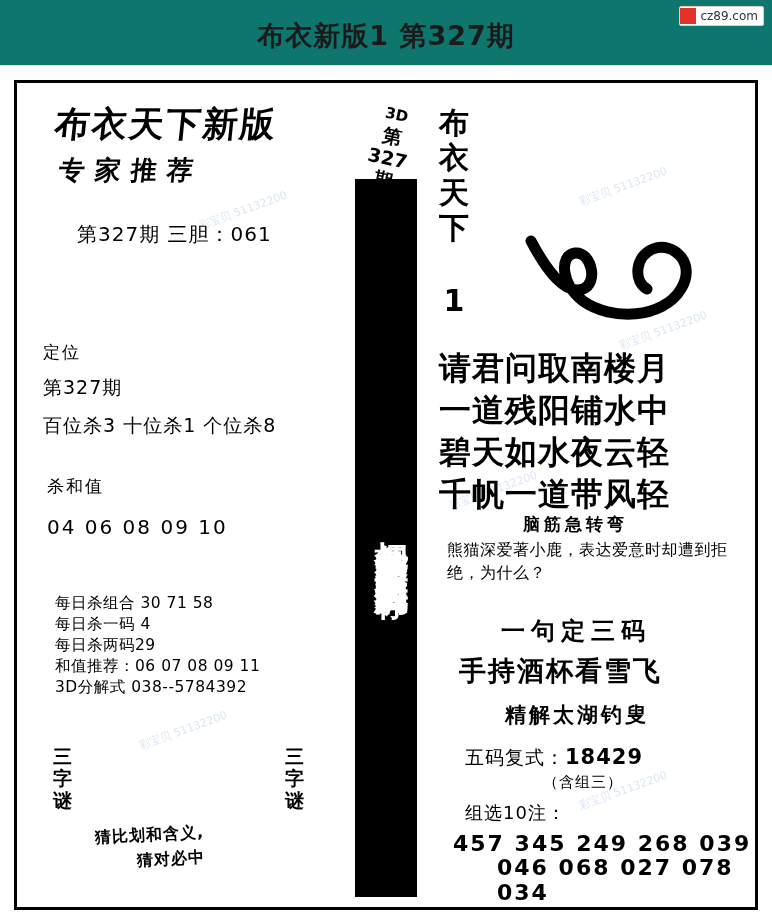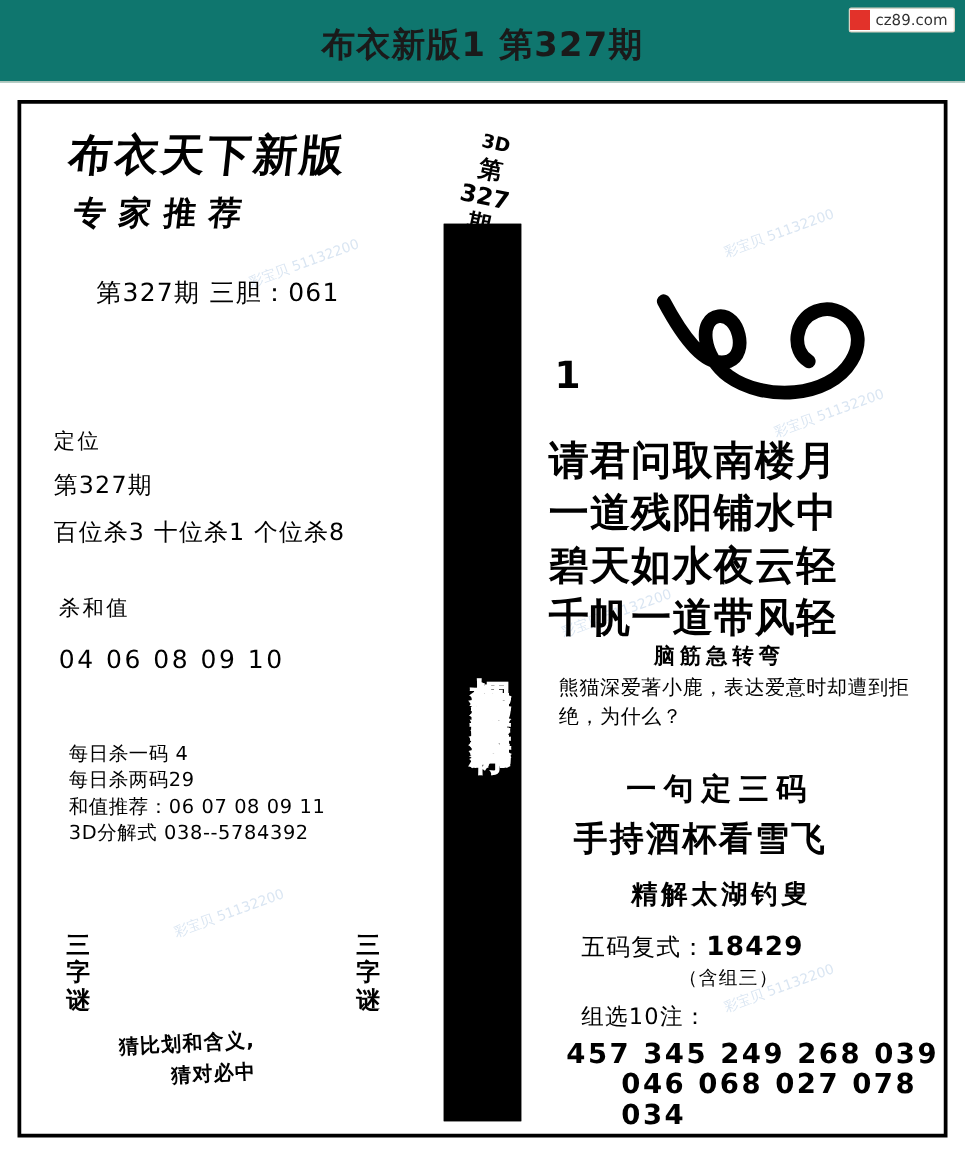--- a/index.html
+++ b/index.html
@@ -351,20 +351,21 @@
       <div class="issue-line">第327期  三胆：061</div>
 
       <div class="sec-label" style="left:26px; top:258px;">定位</div>
       <div class="row-text" style="left:26px; top:292px;">第327期</div>
       <div class="row-text" style="left:26px; top:330px;">百位杀3 十位杀1 个位杀8</div>
 
       <div class="hehe" style="top:392px;">杀和值</div>
       <div class="nums-big" style="top:432px;">04 06 08 09 10</div>
 
       <div class="stat-list">
+        <div class="r">每日杀组合 30 71 58</div>
         <div class="r">每日杀一码 4</div>
         <div class="r">每日杀两码29</div>
         <div class="r">和值推荐：06 07 08 09 11</div>
         <div class="r">3D分解式 038--5784392</div>
       </div>
 
       <div class="riddle-wrap">
         <div class="riddle-left">三字谜</div>
         <div class="riddle-right">三字谜</div>
         <div class="riddle-note1">猜比划和含义,</div>
@@ -374,20 +375,21 @@
 
     <div class="banner-top-label">
       <div class="sm">3D</div>
       <div>第327期</div>
     </div>
     <div class="banner">
       <div class="banner-text">把复杂的变简单 中大奖是我们的目标</div>
     </div>
 
     <div class="right-col">
+      <div class="bytx-vert">布衣天下</div>
       <div class="bytx-num">1</div>
 
       <div class="swirl">
         <svg width="190" height="110" viewBox="0 0 190 110">
           <path d="M18,18 C34,48 52,72 70,66 C86,60 78,28 62,30 C46,32 48,62 70,78
                    C98,98 150,96 168,66 C184,40 160,18 140,26 C122,33 120,58 134,66" fill="none" stroke="#000" stroke-width="11" stroke-linecap="round" stroke-linejoin="round"></path>
         </svg>
       </div>
 
       <div class="poem">

